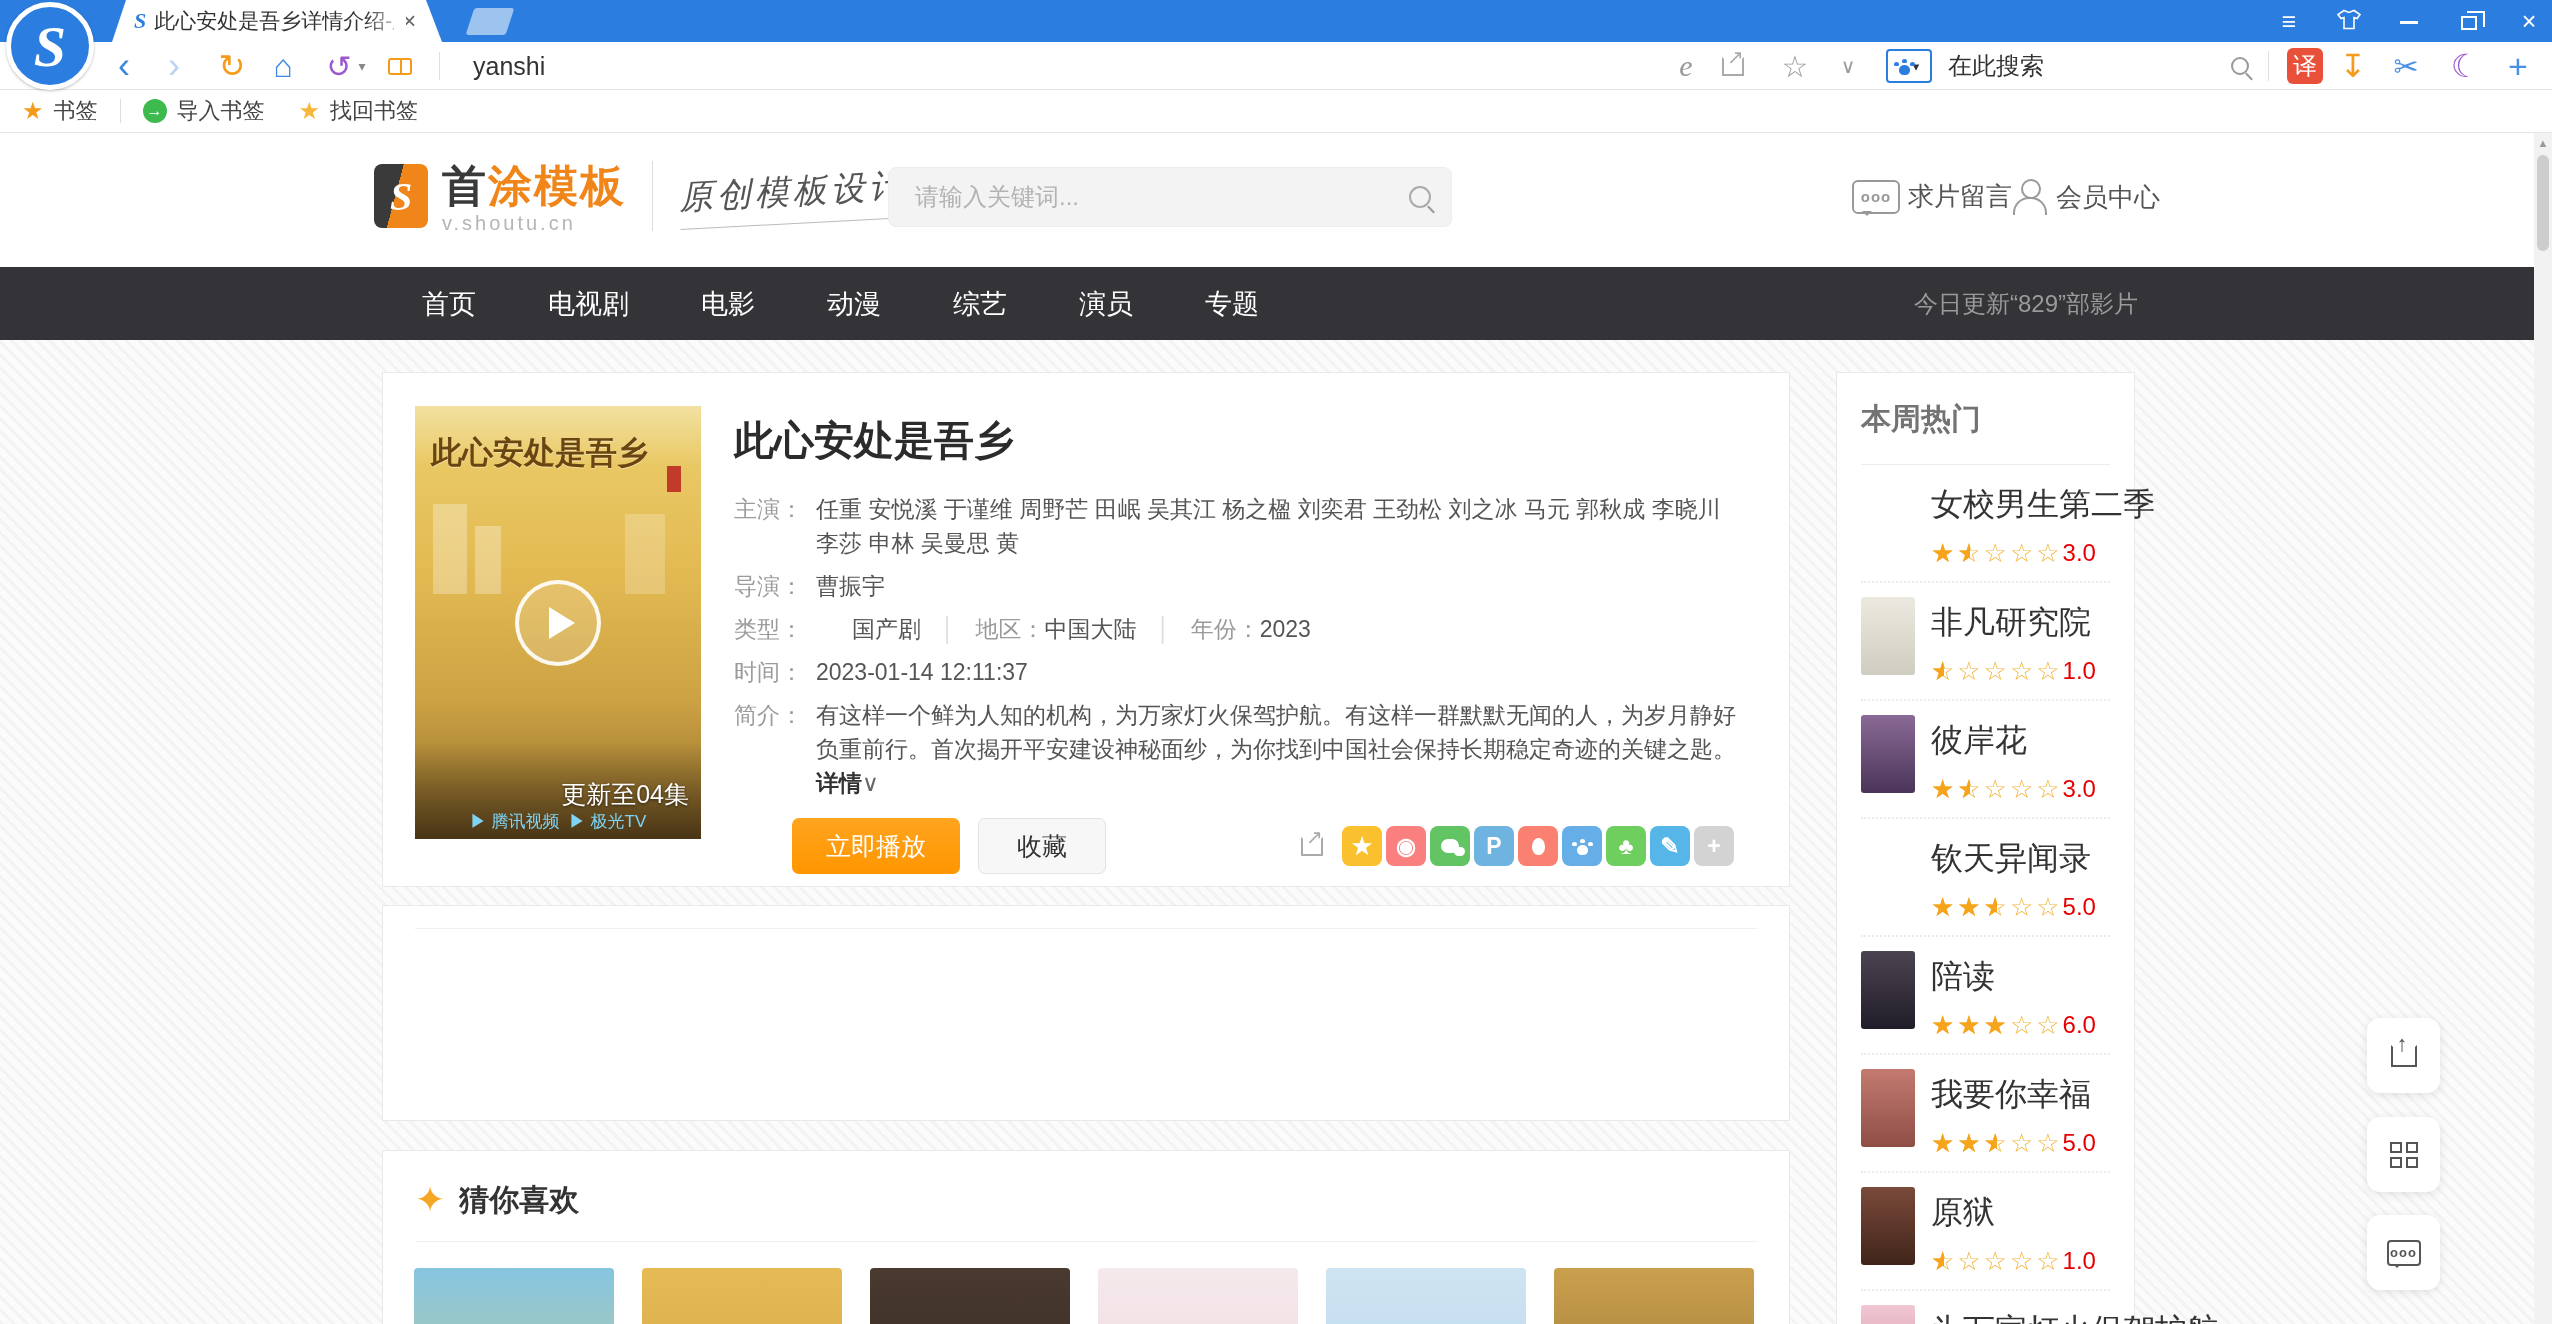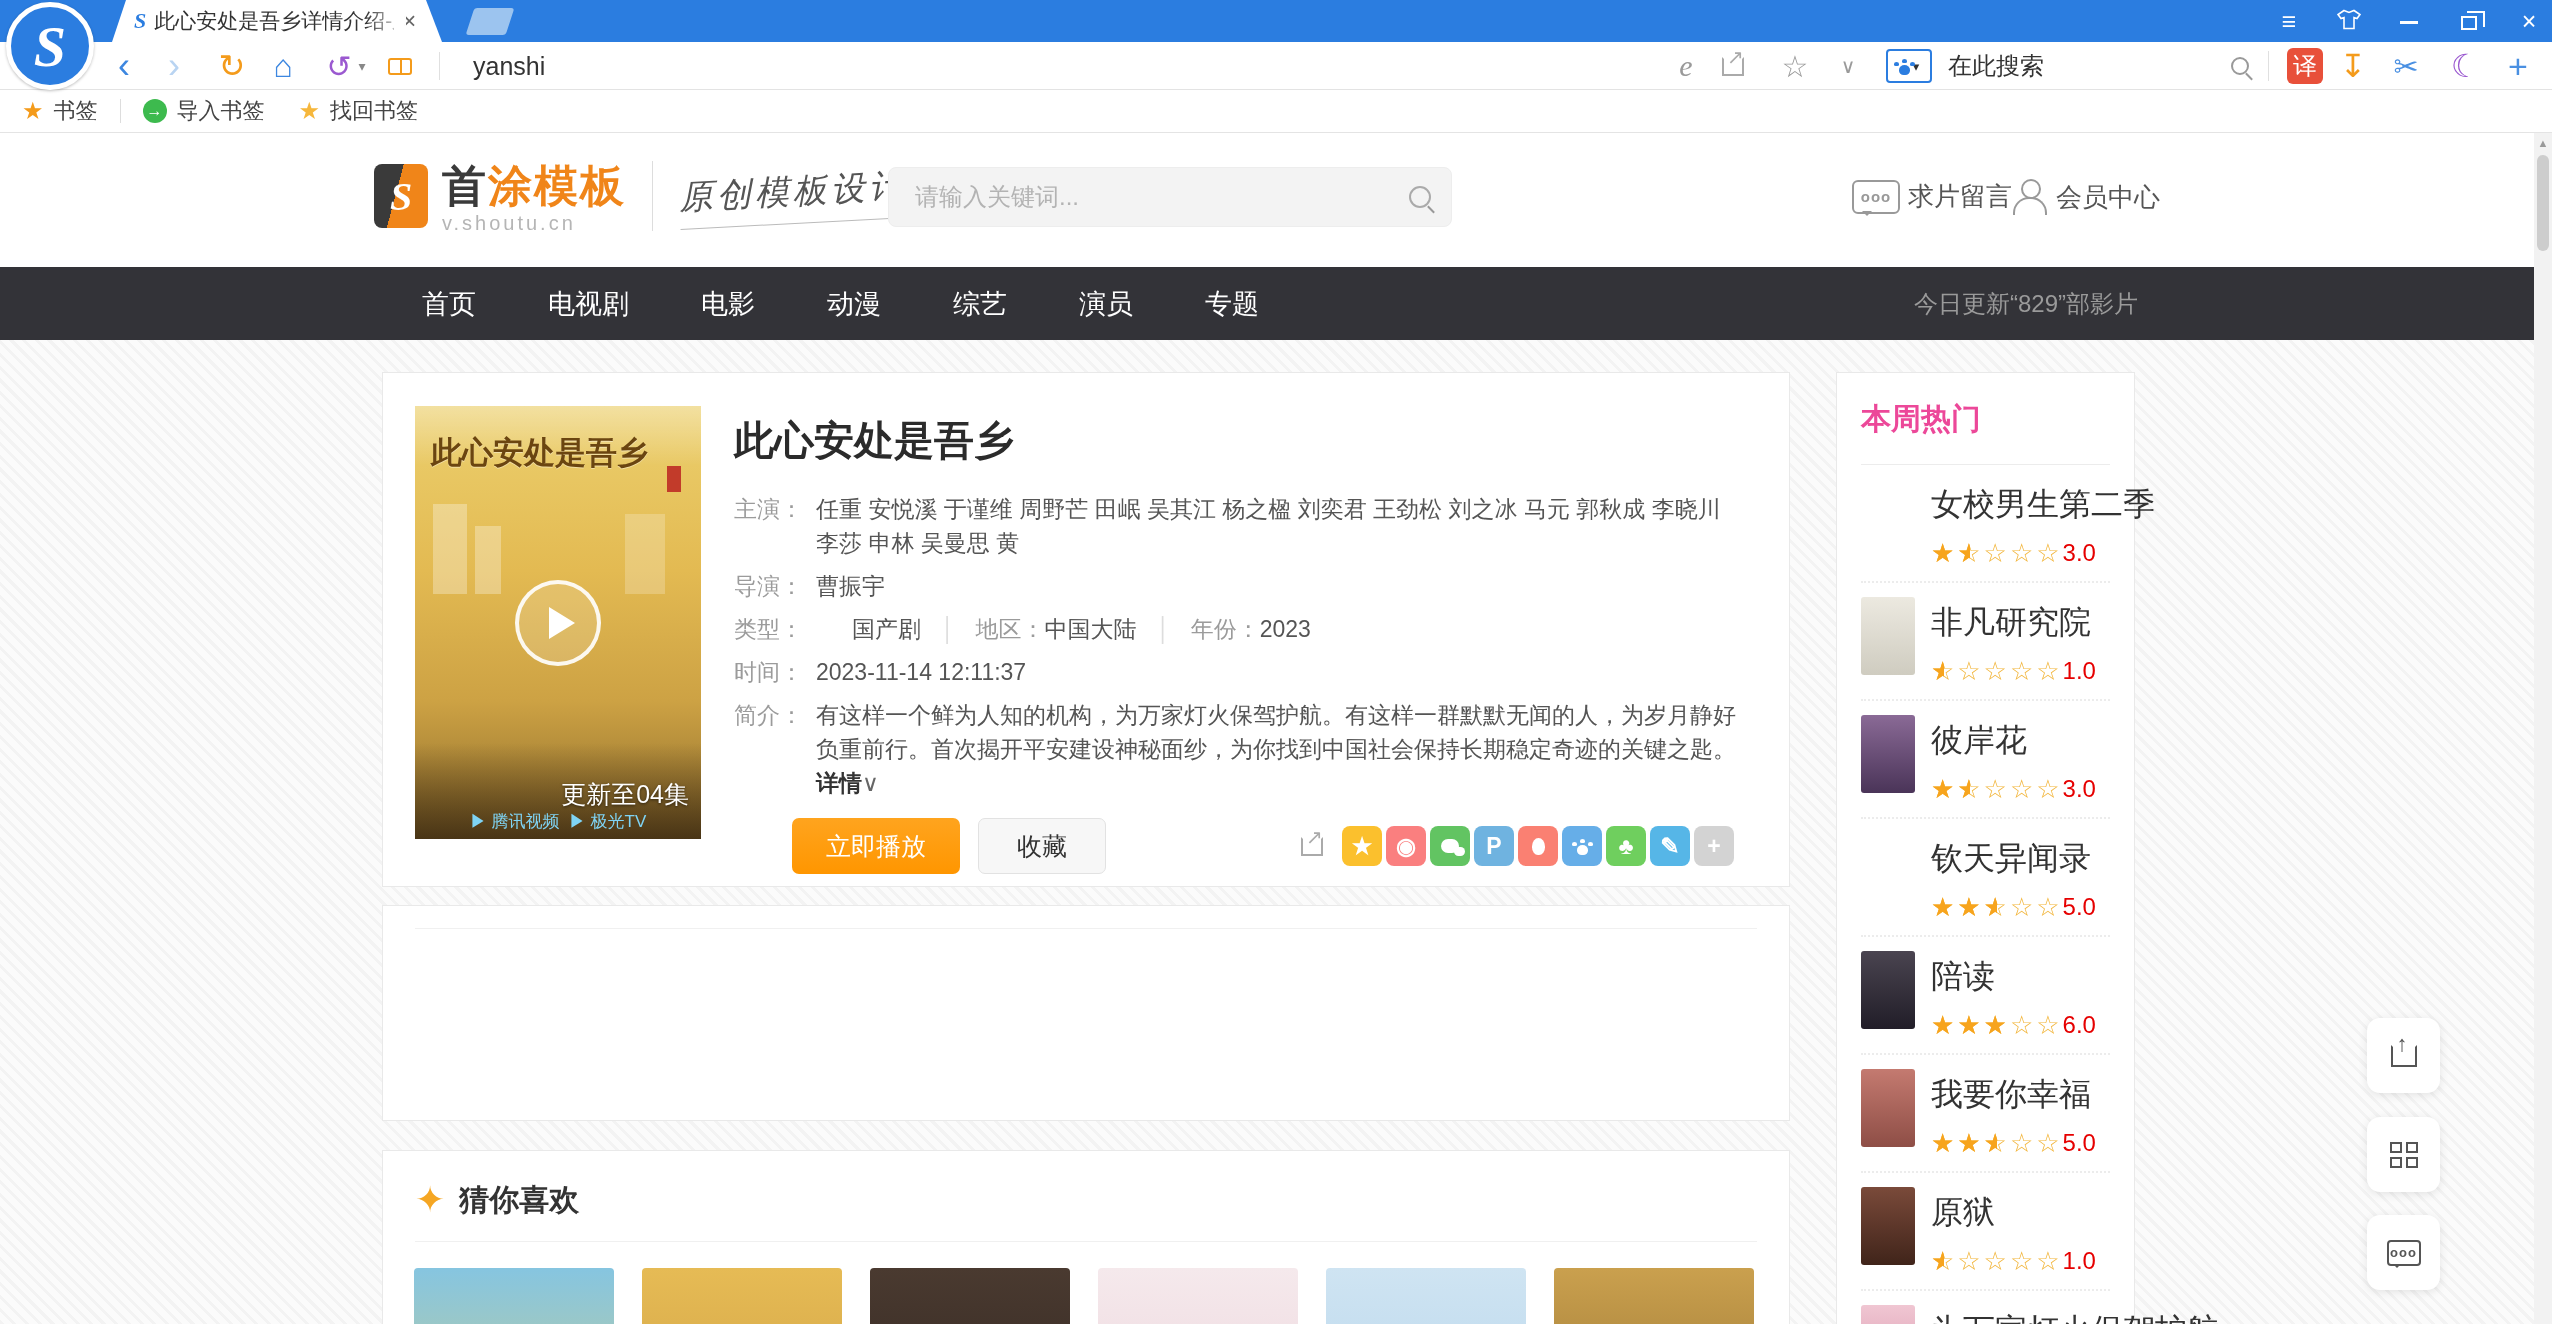--- a/index.html
+++ b/index.html
@@ -148,21 +148,21 @@
   .card-guess { left:382px; top:810px; width:1408px; height:360px; }
   .guess-head { display:flex; align-items:center; gap:14px; padding:28px 32px 0 32px; }
   .guess-ic { color:#f5a623; font-size:36px; }
   .guess-title { font-size:30px; color:#333; font-weight:bold; }
   .guess-divider { margin:20px 32px 0 32px; border-bottom:1px solid #f0f0f0; }
   .guess-row { display:flex; gap:28px; padding:26px 0 0 31px; }
   .guess-tile { width:200px; height:280px; border-radius:4px; cursor:pointer; }
 
   
   .card-side { left:1836px; top:32px; width:299px; height:1030px; padding:26px 24px 0 24px; }
-  .side-title { font-size:30px; color:#ec4899; font-weight:bold; }
+  .side-title { font-size:30px; color:#737373; font-weight:bold; }
   .side-divider { border-bottom:1px solid #ececec; margin:24px 0 0 0; }
   .side-item { display:flex; padding:14px 0; cursor:pointer; }
   .side-item + .side-item { border-top:2px dotted #ececec; }
   .side-thumb { flex:0 0 54px; height:78px; margin-right:16px; border-radius:3px; }
   .side-info { flex:1; padding-top:4px; }
   .side-name { font-size:32px; color:#333; margin-bottom:12px; white-space:nowrap; overflow:hidden; }
   .stars { position:relative; display:inline-block; font-size:26px; letter-spacing:3px; line-height:1; vertical-align:middle; }
   .star-base { color:#f2b63d; }
   .star-fill { position:absolute; left:0; top:0; overflow:hidden; white-space:nowrap; color:#f7a41d; }
   .side-score { color:#e60000; font-size:24px; vertical-align:middle; }
@@ -340,21 +340,21 @@
             <span class="dval" style="flex:none;margin-left:36px;">国产剧</span>
             <span class="dsep">│</span>
             <span class="dlabel" style="flex:none;">地区：</span>
             <span class="dval" style="flex:none;">中国大陆</span>
             <span class="dsep">│</span>
             <span class="dlabel" style="flex:none;">年份：</span>
             <span class="dval" style="flex:none;">2023</span>
           </div>
           <div class="drow">
             <span class="dlabel">时间：</span>
-            <span class="dval">2023-11-14 12:11:37</span>
+            <span class="dval">2023-01-14 12:11:37</span>
           </div>
           <div class="drow">
             <span class="dlabel">简介：</span>
             <span class="dval"><span>有这样一个鲜为人知的机构，为万家灯火保驾护航。有这样一群默默无闻的人，为岁月静好负重前行。首次揭开平安建设神秘面纱，为你找到中国社会保持长期稳定奇迹的关键之匙。</span><span class="more-link">详情</span><span class="more-caret">∨</span></span>
           </div>
           <div class="btn-row">
             <button class="btn-play">立即播放</button>
             <button class="btn-fav">收藏</button>
             <div class="share-row">
               <span class="share-expand">

